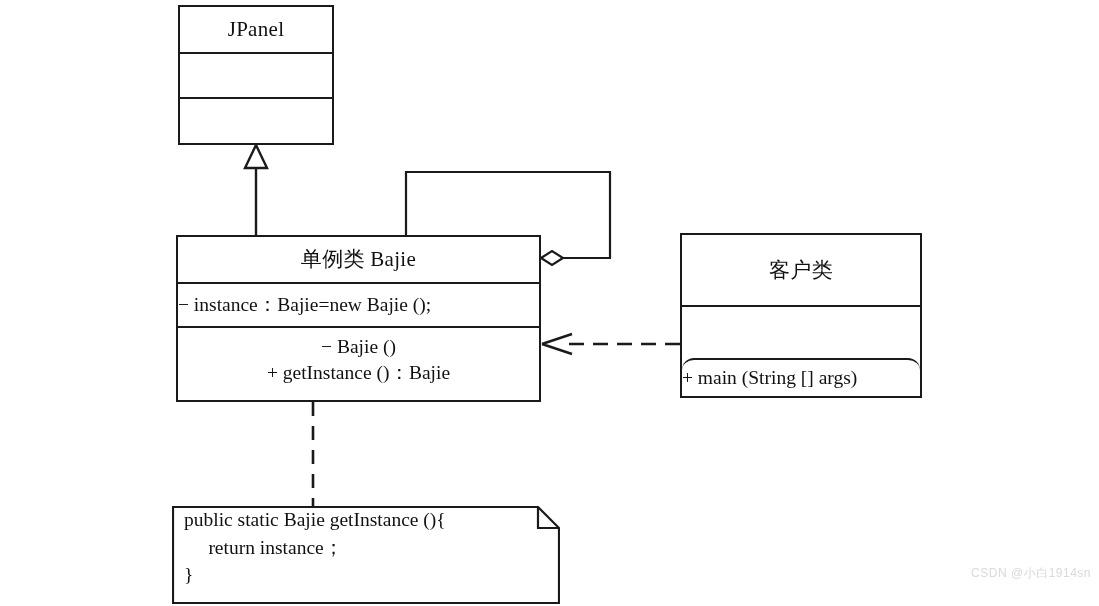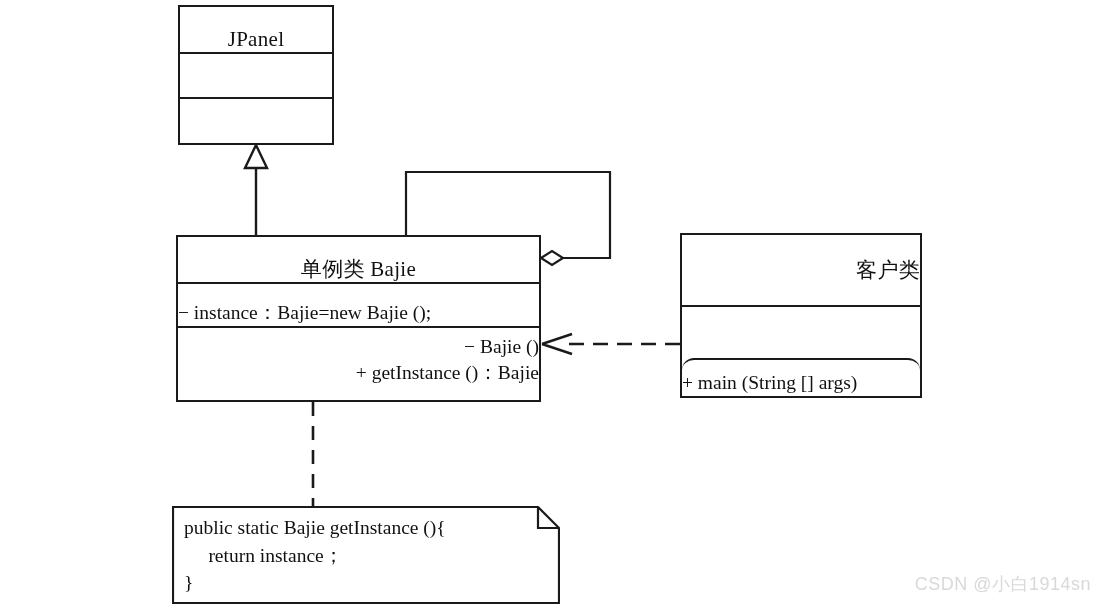--- a/index.html
+++ b/index.html
@@ -24,21 +24,21 @@
   }
   .uml-box {
     position: absolute;
     box-sizing: border-box;
     border: 2px solid #1a1a1a;
     background: #ffffff;
   }
   .compartment {
     box-sizing: border-box;
     display: flex;
-    align-items: flex-end;
+    align-items: center;
     overflow: hidden;
   }
   .compartment.divider-top {
     border-top: 2px solid #1a1a1a;
   }
   .compartment.center {
     justify-content: center;
     text-align: center;
   }
   .compartment.left {
@@ -70,32 +70,32 @@
   #note-shape {
     position: absolute;
     left: 0;
     top: 0;
     width: 100%;
     height: 100%;
   }
   #note-text {
     position: absolute;
     left: 12px;
-    top: 8px;
+    top: 0;
     width: 360px;
     font-size: 19.5px;
     line-height: 1.42;
     white-space: pre;
   }
   #watermark {
     position: absolute;
     right: 8px;
-    bottom: 10px;
+    bottom: 24px;
     font-family: "Liberation Sans", "DejaVu Sans", sans-serif;
-    font-size: 18px;
+    font-size: 12px;
     color: #d9d9d9;
     letter-spacing: 0.5px;
     user-select: none;
   }
 </style>
 </head>
 <body>
 
 <svg id="diagram-canvas" viewBox="0 0 1099 606" xmlns="http://www.w3.org/2000/svg">
 
@@ -131,21 +131,21 @@
   </div>
 </div>
 
 <div class="uml-box" id="singleton-box" style="left:176px; top:235px; width:365px; height:167px;">
   <div class="compartment center" style="height:45px;">
     <span class="cls-title">单例类  Bajie</span>
   </div>
   <div class="compartment left divider-top" style="height:44px;">
     <span class="member">− instance：Bajie=new Bajie ();</span>
   </div>
-  <div class="compartment left divider-top member-stack" style="height:73px; align-items:flex-end; padding-top:6px;">
+  <div class="compartment left divider-top member-stack" style="height:73px; align-items:center; padding-top:6px;">
     <span class="member">− Bajie ()</span>
     <span class="member">+ getInstance ()：Bajie</span>
   </div>
 </div>
 
 <div class="uml-box" id="client-box" style="left:680px; top:233px; width:242px; height:165px;">
   <div class="compartment center" style="height:70px; flex-direction:column; justify-content:center;">
     <span class="cls-title cn">客户类</span>
   </div>
   <div class="compartment left divider-top" style="height:53px;">

